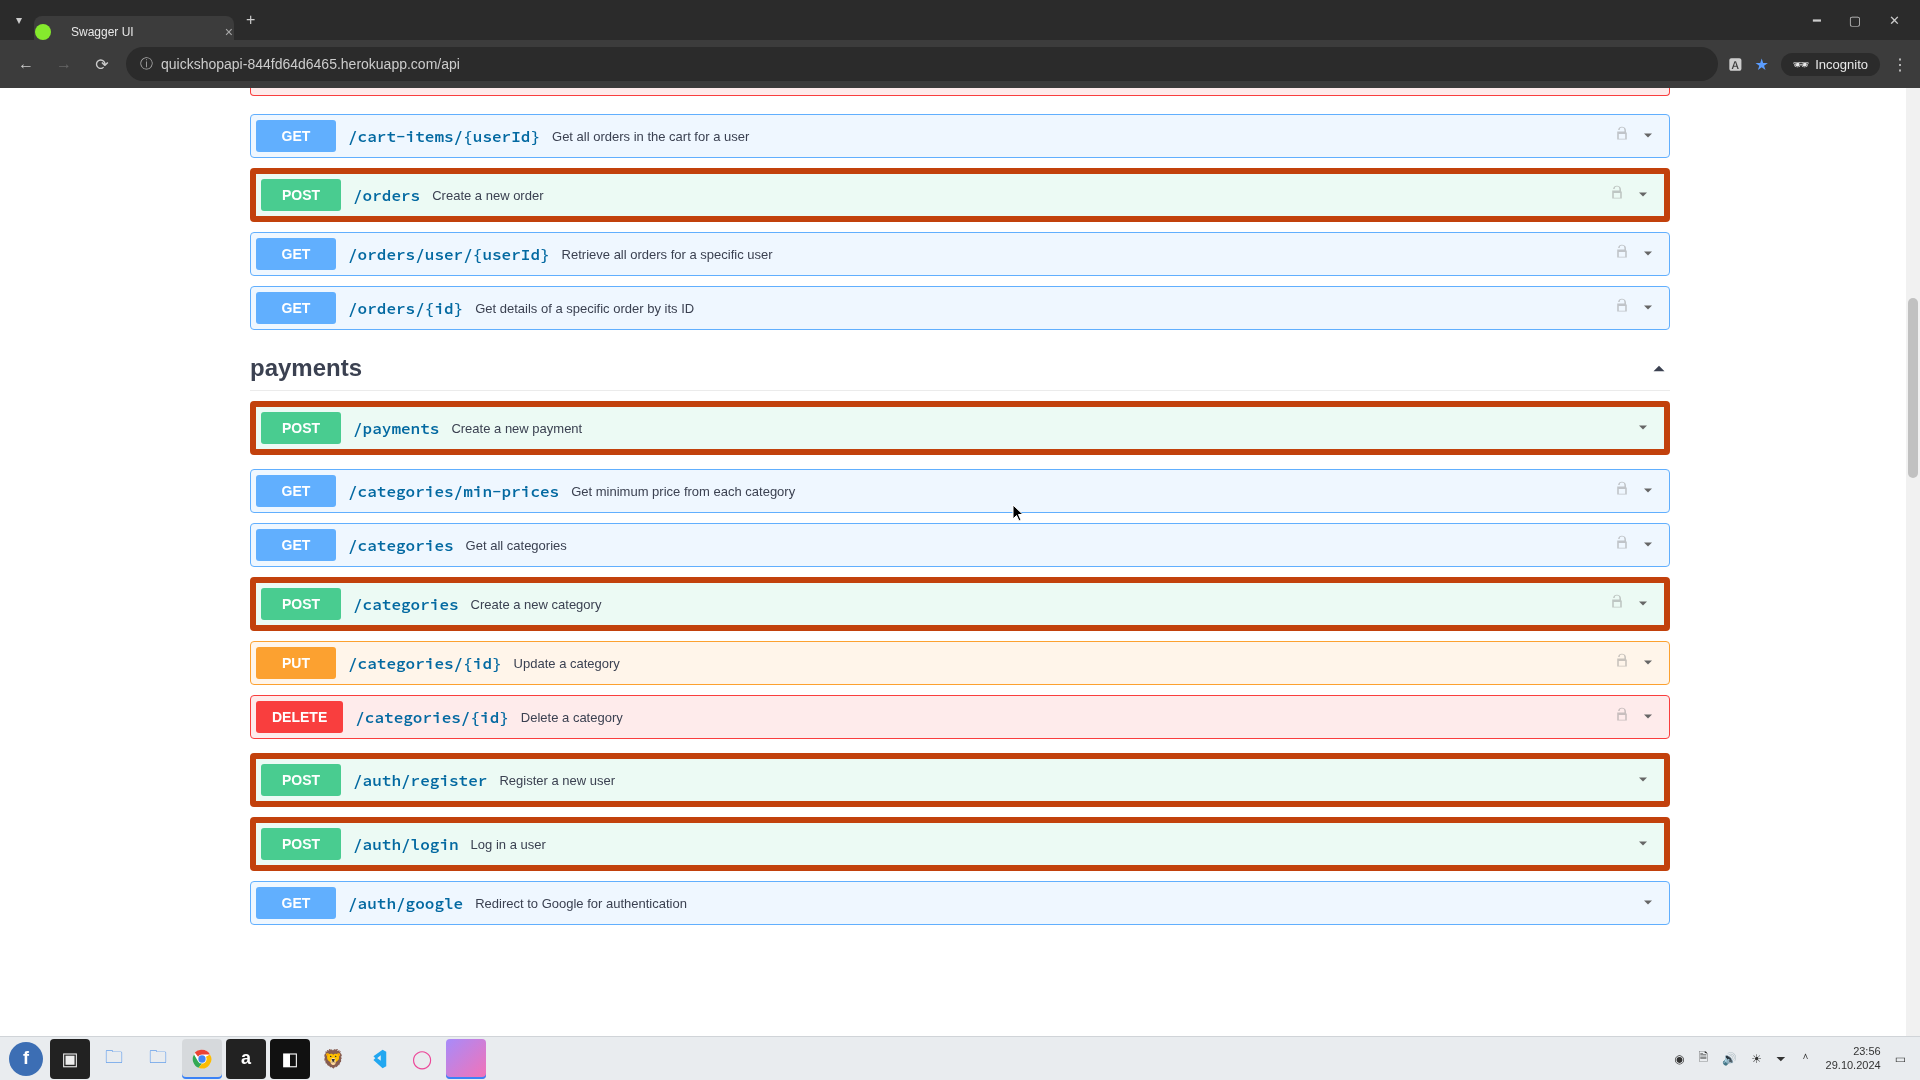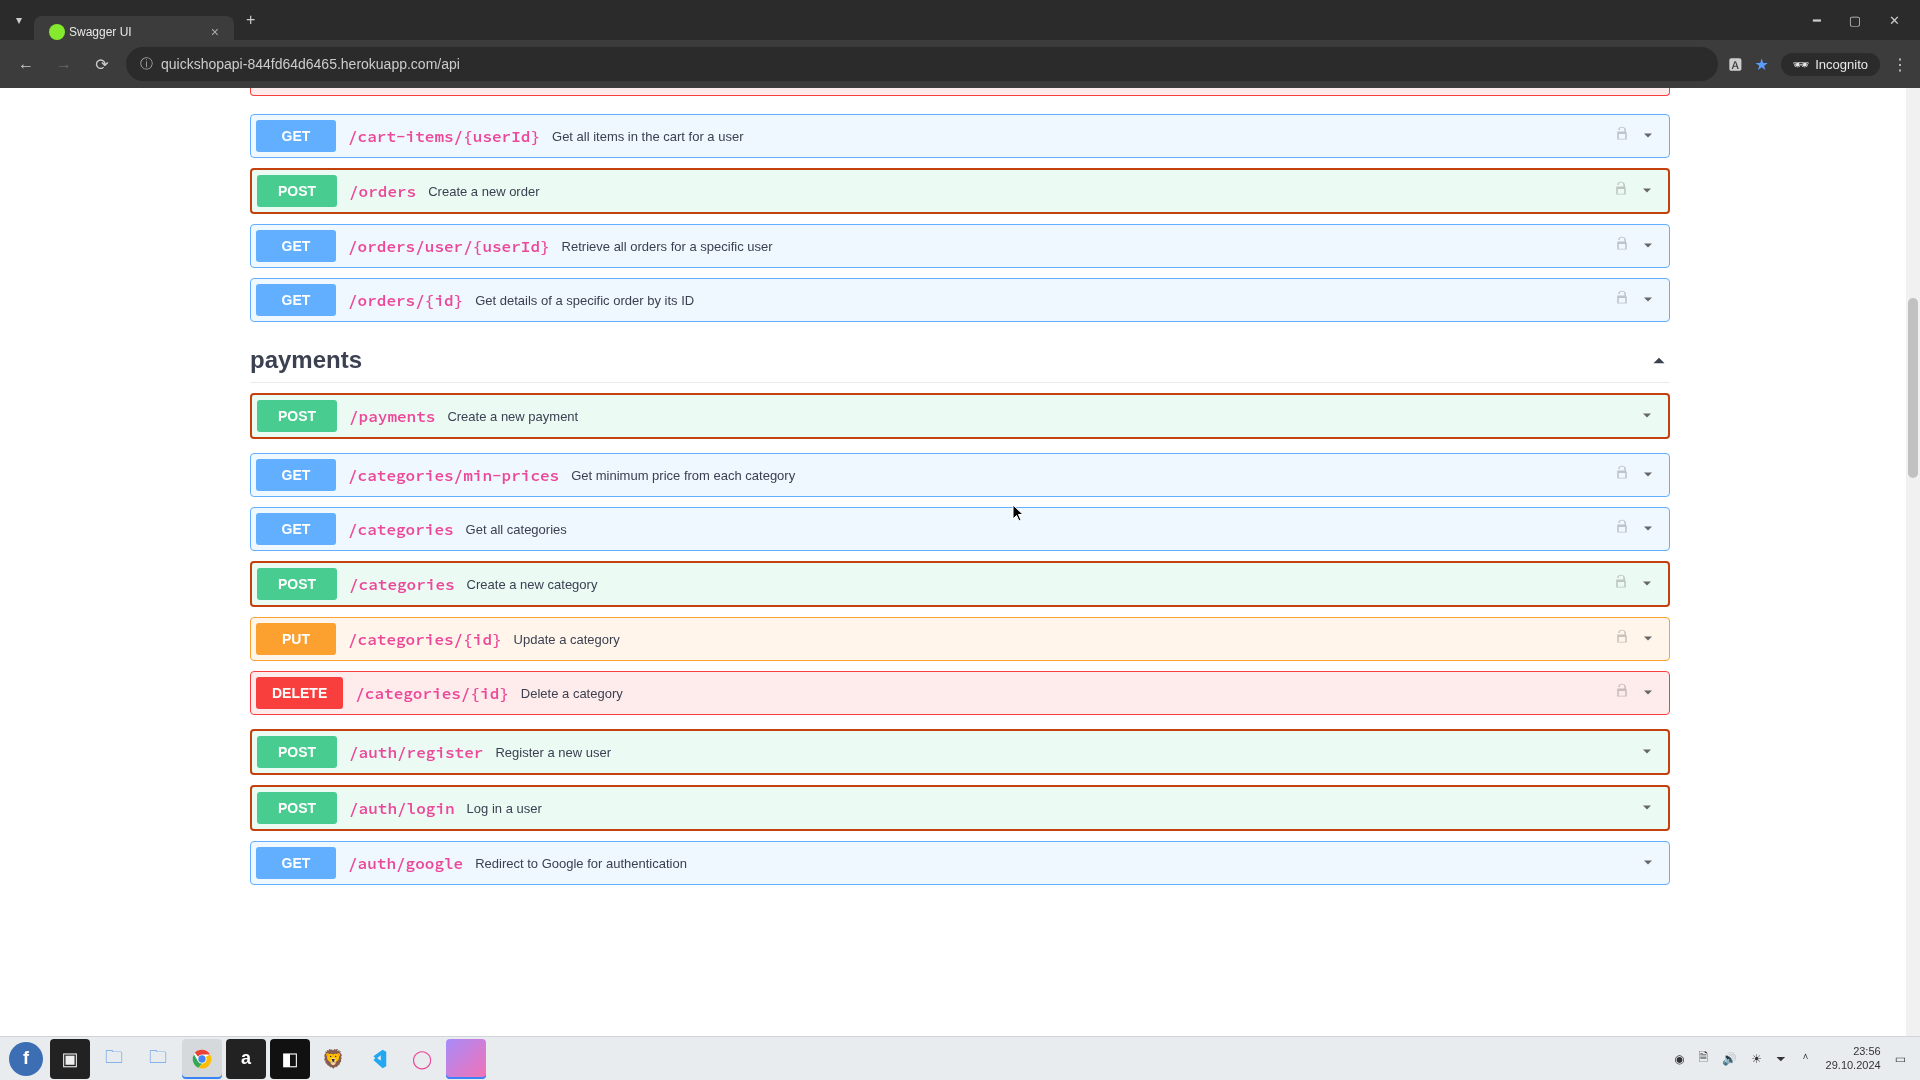--- a/index.html
+++ b/index.html
@@ -18,23 +18,23 @@
     align-items: center;
     padding: 0 8px;
   }
   .tab-bar { display: flex; align-items: center; gap: 4px; height: 100%; }
   .tab-dropdown {
     width: 22px; height: 22px; border-radius: 4px;
     display: flex; align-items: center; justify-content: center;
     color: #ccc; font-size: 12px;
   }
   .browser-tab {
-    display: flex; align-items: center; gap: 4px;
+    display: flex; align-items: center; gap: 20px;
     background: #3c3c3c; color: #e8e8e8;
-    height: 32px; padding: 0 15px; border-radius: 8px 8px 0 0;
+    height: 32px; padding: 0 1px; border-radius: 8px 8px 0 0;
     min-width: 200px; font-size: 12px;
     margin-top: 24px;
   }
   .tab-favicon {
     width: 16px; height: 16px; border-radius: 50%;
     background: #85ea2d; display: inline-block;
   }
   .tab-close { color: #aaa; font-size: 14px; cursor: pointer; }
   .new-tab { color: #ccc; font-size: 16px; padding: 0 8px; cursor: pointer; }
   .win-controls {
@@ -105,33 +105,33 @@
     padding: 5px; cursor: pointer;
   }
   .opblock .method {
     font-size: 14px; font-weight: 700; color: #fff;
     min-width: 80px; text-align: center;
     padding: 8px 16px; border-radius: 3px;
     font-family: sans-serif;
   }
   .opblock .path {
     font-family: "Source Code Pro", Menlo, Consolas, monospace;
-    font-size: 16px; font-weight: 600; color: #ec4899;
+    font-size: 16px; font-weight: 600; color: #0369a1;
     padding: 0 12px;
   }
   .opblock .desc { font-size: 13px; color: #3b4151; }
   .opblock .right {
     margin-left: auto; display: flex; align-items: center; gap: 10px;
     padding-right: 8px; color: #666;
   }
   .lock-open { opacity: .45; }
 
   .op-get { background: rgba(97,175,254,.1); border: 1px solid #61affe; }
   .op-get .method { background: #61affe; }
-  .op-post { background: rgba(73,204,144,.1); border: 2px solid #c2410c; }
+  .op-post { background: rgba(73,204,144,.1); border: 6px solid #c2410c; }
   .op-post .method { background: #49cc90; }
   .op-put { background: rgba(252,161,48,.1); border: 1px solid #fca130; }
   .op-put .method { background: #fca130; }
   .op-delete { background: rgba(249,62,62,.1); border: 1px solid #f93e3e; }
   .op-delete .method { background: #f93e3e; }
 
   .chev { display: inline-flex; }
 
   
   .cursor {
@@ -222,21 +222,21 @@
     <div class="vscroll-thumb"></div>
   </div>
 
   <div class="swagger-wrap">
 
     <div class="opblock-delete-sliver"></div>
 
     <div class="opblock op-get">
       <span class="method">GET</span>
       <span class="path">/cart-items/{userId}</span>
-      <span class="desc">Get all items in the cart for a user</span>
+      <span class="desc">Get all orders in the cart for a user</span>
       <span class="right">
         <span class="lock-open">
           <svg width="16" height="18" viewBox="0 0 20 20">
               <path fill="#888" d="M15 8V6a5 5 0 00-9.9-1H7a3 3 0 016 0v2H4v10h12V8h-1zM6 16v-6h8v6H6z"></path>
             </svg>
         </span>
         <span class="chev">
           <svg width="16" height="16" viewBox="0 0 20 20">
               <path fill="#666" d="M5 7l5 5 5-5z"></path>
             </svg>

